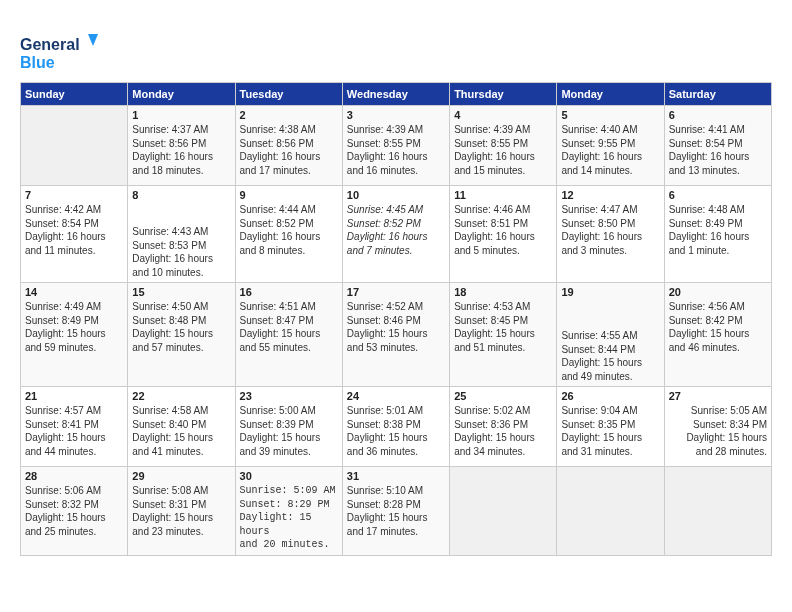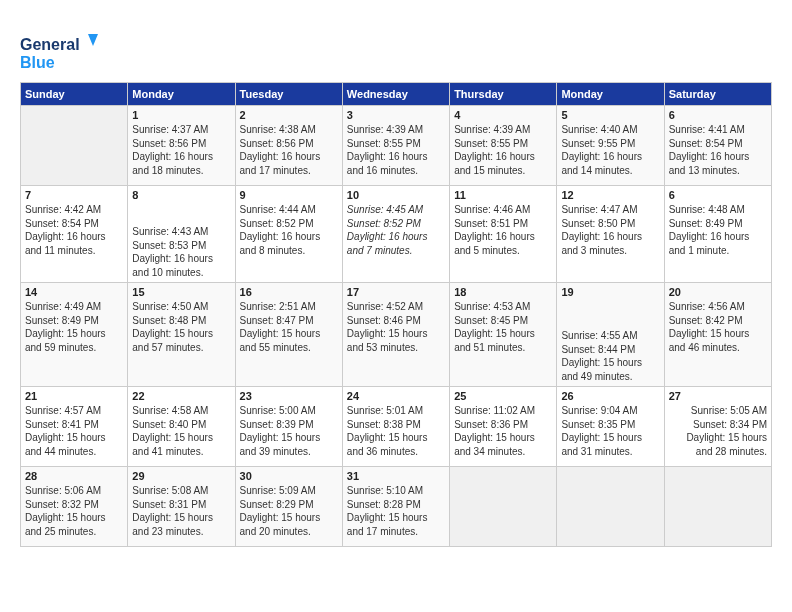--- a/index.html
+++ b/index.html
@@ -226,21 +226,21 @@
           </td>
           <td>
             <span class="day-number">15</span>
             <div class="day-info" style="white-space: pre-line;">Sunrise: 4:50 AM
 Sunset: 8:48 PM
 Daylight: 15 hours
 and 57 minutes.</div>
           </td>
           <td>
             <span class="day-number">16</span>
-            <div class="day-info" style="white-space: pre-line;">Sunrise: 2:51 AM
+            <div class="day-info" style="white-space: pre-line;">Sunrise: 4:51 AM
 Sunset: 8:47 PM
 Daylight: 15 hours
 and 55 minutes.</div>
           </td>
           <td>
             <span class="day-number">17</span>
             <div class="day-info" style="white-space: pre-line;">Sunrise: 4:52 AM
 Sunset: 8:46 PM
 Daylight: 15 hours
 and 53 minutes.</div>
@@ -291,21 +291,21 @@
           </td>
           <td>
             <span class="day-number">24</span>
             <div class="day-info" style="white-space: pre-line;">Sunrise: 5:01 AM
 Sunset: 8:38 PM
 Daylight: 15 hours
 and 36 minutes.</div>
           </td>
           <td>
             <span class="day-number">25</span>
-            <div class="day-info" style="white-space: pre-line;">Sunrise: 11:02 AM
+            <div class="day-info" style="white-space: pre-line;">Sunrise: 5:02 AM
 Sunset: 8:36 PM
 Daylight: 15 hours
 and 34 minutes.</div>
           </td>
           <td>
             <span class="day-number">26</span>
             <div class="day-info" style="white-space: pre-line;">Sunrise: 9:04 AM
 Sunset: 8:35 PM
 Daylight: 15 hours
 and 31 minutes.</div>
@@ -328,21 +328,21 @@
           </td>
           <td>
             <span class="day-number">29</span>
             <div class="day-info" style="white-space: pre-line;">Sunrise: 5:08 AM
 Sunset: 8:31 PM
 Daylight: 15 hours
 and 23 minutes.</div>
           </td>
           <td>
             <span class="day-number">30</span>
-            <div class="day-info" style="white-space: pre-line;">Sunrise: 5:09 AM
+            <div class="day-info" style="white-space: pre-line; font-family: Liberation Mono, monospace;">Sunrise: 5:09 AM
 Sunset: 8:29 PM
 Daylight: 15 hours
 and 20 minutes.</div>
           </td>
           <td>
             <span class="day-number">31</span>
             <div class="day-info" style="white-space: pre-line;">Sunrise: 5:10 AM
 Sunset: 8:28 PM
 Daylight: 15 hours
 and 17 minutes.</div>

